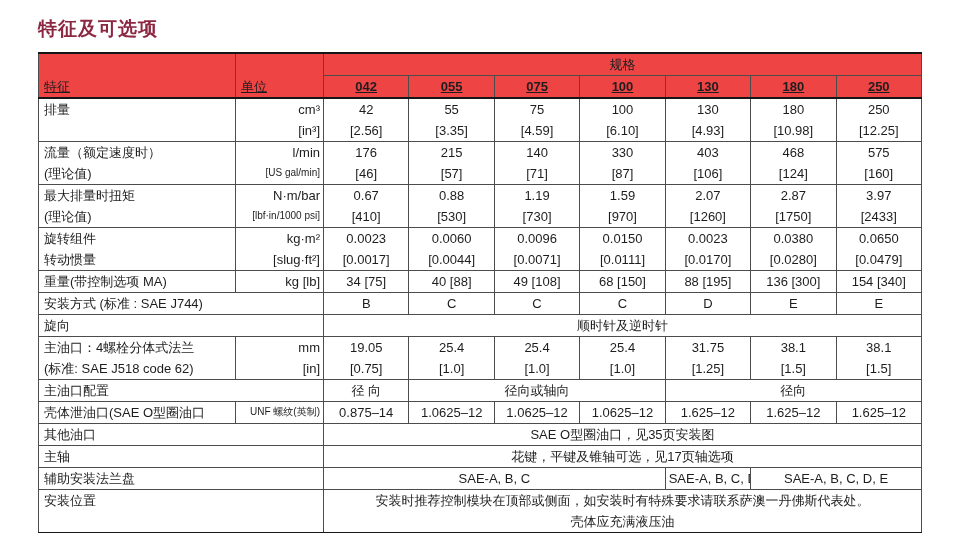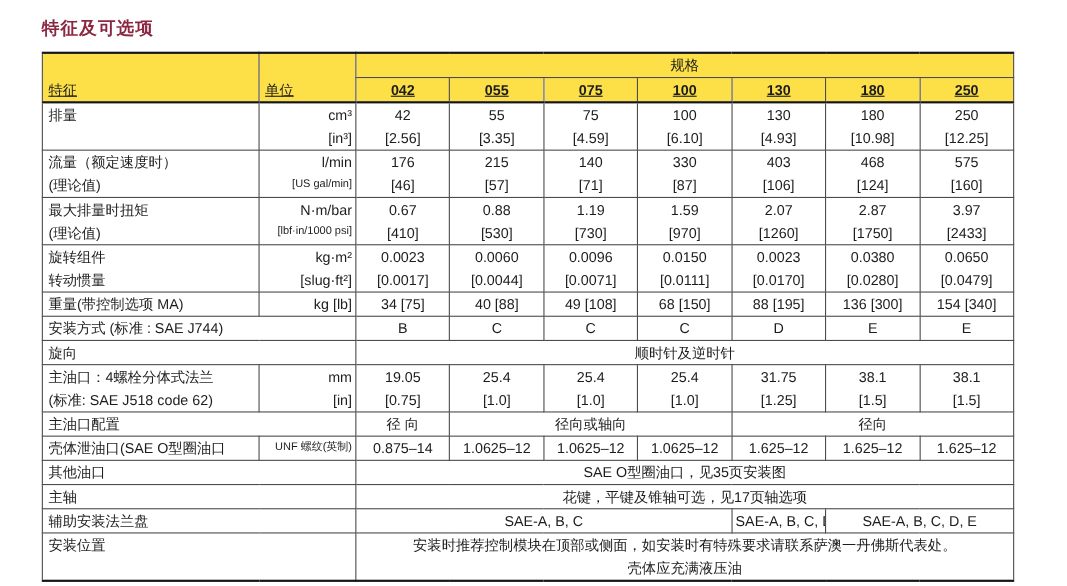--- a/index.html
+++ b/index.html
@@ -3,38 +3,38 @@
 <meta charset="utf-8">
 <style>
   html,body{margin:0;padding:0;}
   body{
     width:970px;height:533px;background:#ffffff;overflow:hidden;
     font-family:"Liberation Sans","DejaVu Sans",sans-serif;
     color:#1d1d1f;
   }
   .page-title{
     margin:16px 0 0 38px;
-    font-size:16px;font-weight:bold;letter-spacing:1px;
+    font-size:19px;font-weight:bold;letter-spacing:1px;
   }
   .spec-table{
     border-collapse:collapse;table-layout:fixed;
     width:884px;margin:10px 0 0 38px;
     border-top:2px solid #161616;
     border-bottom:2px solid #161616;
     border-left:1px solid #4c4c4c;
     border-right:1px solid #4c4c4c;
   }
   .spec-table th,.spec-table td{
     border:1px solid #4c4c4c;
     font-size:13px;line-height:21px;
     padding:0 3px;
     overflow:hidden;white-space:nowrap;
   }
   thead th{
-    background:#fde047;font-weight:normal;
+    background:#ef4444;font-weight:normal;
     height:16px;line-height:15px;padding:1px 3px;
   }
   thead th.col-head{font-weight:bold;}
   thead th.corner{vertical-align:bottom;text-align:left;padding-left:5px;}
   thead th.thick-bottom{border-bottom:2px solid #161616;text-decoration:underline;}
   td.label{text-align:left;padding-left:5px;vertical-align:top;}
   td.unit{text-align:right;padding-left:5px;vertical-align:top;}
   td.value{text-align:center;vertical-align:middle;}
   .small{font-size:10px;line-height:19px;}
 </style>

